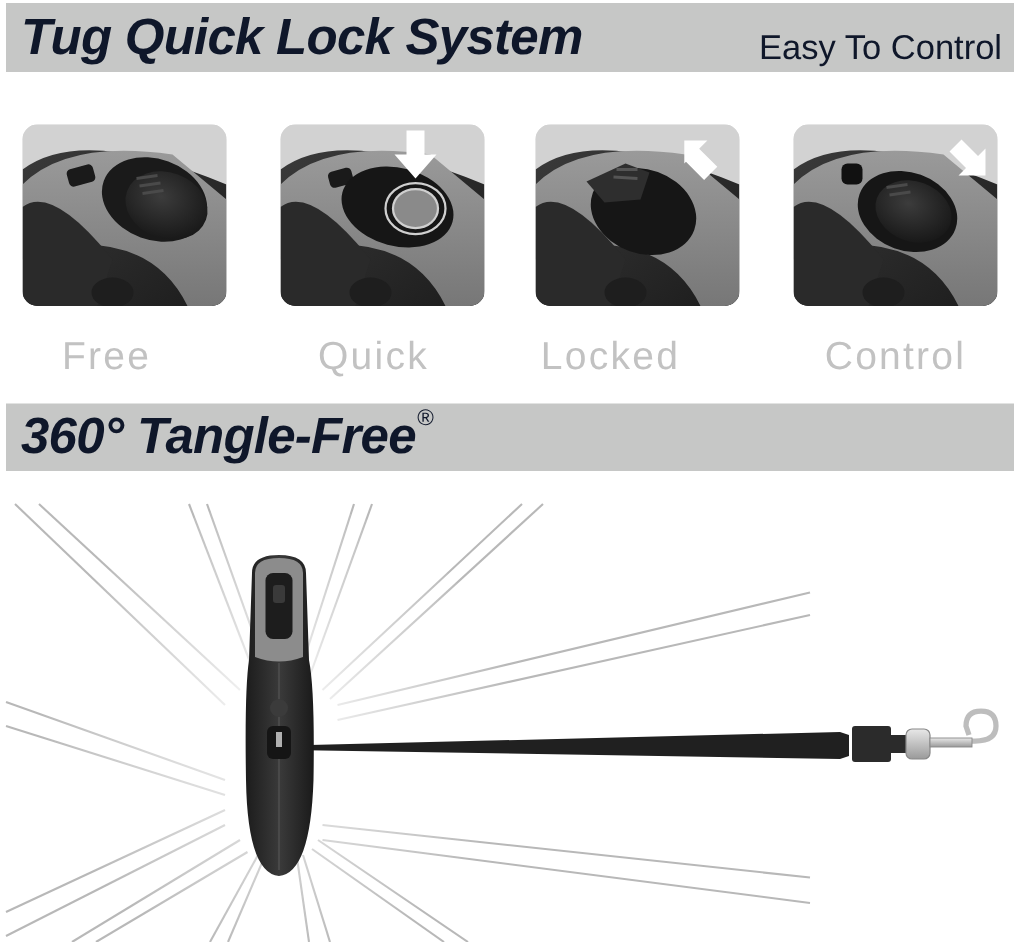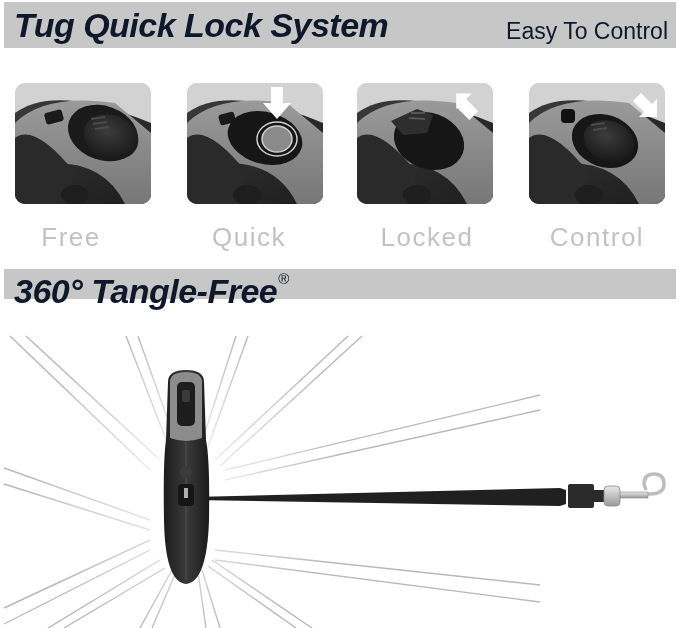--- a/index.html
+++ b/index.html
@@ -1,19 +1,19 @@
 <!DOCTYPE html>
 <html><head>
 <meta charset="utf-8">
 <style>
   html,body{margin:0;padding:0;background:#fff;}
   body{width:679px;height:628px;position:relative;overflow:hidden;font-family:"Liberation Sans",sans-serif;}
   .banner{position:absolute;left:4px;width:672px;background:#c6c7c6;color:#0f172a;}
   .banner1{top:2px;height:46px;}
-  .banner2{top:269px;height:30px;}
+  .banner2{top:269px;height:45px;}
   .b-title{position:absolute;left:10px;font-weight:bold;font-style:italic;font-size:34px;letter-spacing:-0.5px;white-space:nowrap;}
   .banner1 .b-title{top:4px;}
   .banner2 .b-title{top:3px;}
   .b-sub{position:absolute;right:8px;top:16px;font-size:23px;white-space:nowrap;}
   .reg{font-size:15px;vertical-align:top;position:relative;top:-2px;font-style:normal;font-weight:normal;margin-left:1px;}
   .tile{position:absolute;top:83px;width:136px;height:121px;border-radius:10px;overflow:hidden;background:#d0d0d0;}
   .tile svg{display:block;}
   .label{position:absolute;top:222px;font-size:26px;color:#c2c2c2;letter-spacing:1.5px;text-align:center;width:160px;}
   .scene{position:absolute;left:0;top:320px;width:679px;height:308px;}
 </style>
@@ -86,21 +86,21 @@
     <ellipse cx="60" cy="112" rx="14" ry="10" fill="#1e1e1e"></ellipse>
     <ellipse cx="72" cy="58" rx="36" ry="28" fill="#161616" transform="rotate(20 72 58)"></ellipse>
     <path d="M34,38 L60,26 L76,32 L70,50 L46,52 Z" fill="#2e2e2e"></path>
     <g stroke="#555" stroke-width="2">
         <line x1="54" y1="30" x2="68" y2="30"></line>
         <line x1="52" y1="35" x2="68" y2="36"></line>
       </g>
     <path d="M100,22 L100,8 L114,8 L109,13 L120,24 L112,32 L101,21 Z" fill="#fff" transform="translate(-2,4) scale(1.1) translate(-8,-2)"></path>
   </svg>
 </div>
-<div class="label" style="left:347px">Locked</div>
+<div class="label" style="left:327px">Locked</div>
 
 <div class="tile" style="left:529px">
   <svg width="136" height="121" viewBox="0 0 136 121">
     <rect width="136" height="121" fill="#d2d2d2"></rect>
     <path d="M0,30 Q40,0 136,40 L136,121 L0,121 Z" fill="url(#bodyG)"></path>
     <path d="M0,40 Q30,10 100,20 L136,50 L136,121 L110,121 Q90,80 40,80 Q10,80 0,90 Z" fill="url(#gripG)"></path>
     <path d="M0,55 Q20,40 60,90 L50,121 L0,121 Z" fill="#2a2a2a"></path>
     <ellipse cx="60" cy="112" rx="14" ry="10" fill="#1e1e1e"></ellipse>
     <rect x="32" y="26" width="14" height="14" rx="4" fill="#111"></rect>
     <ellipse cx="76" cy="58" rx="34" ry="26" fill="#161616" transform="rotate(20 76 58)"></ellipse>

